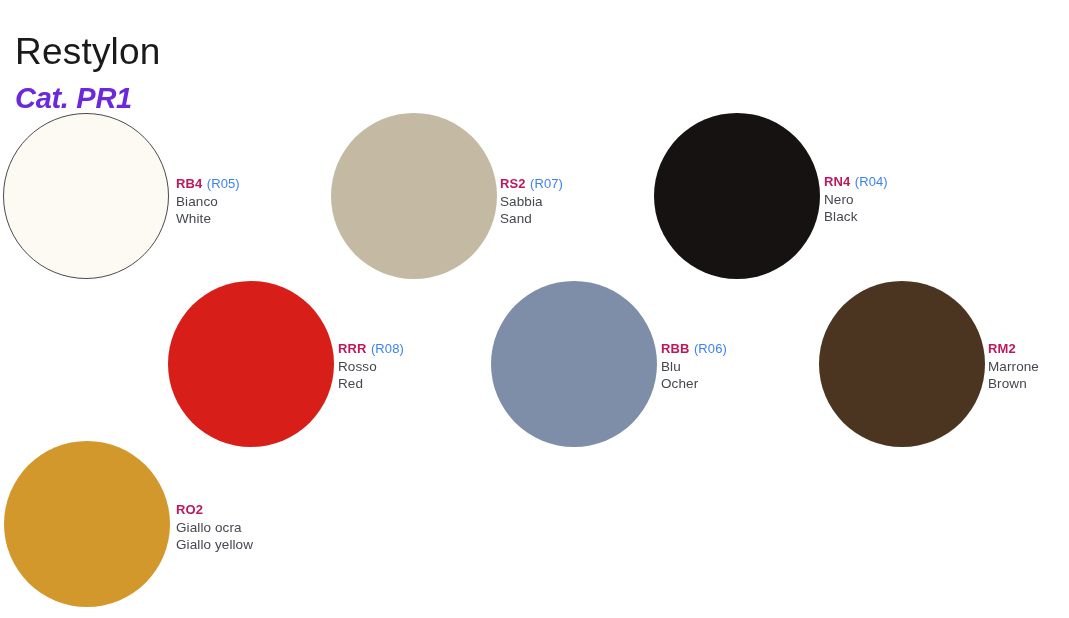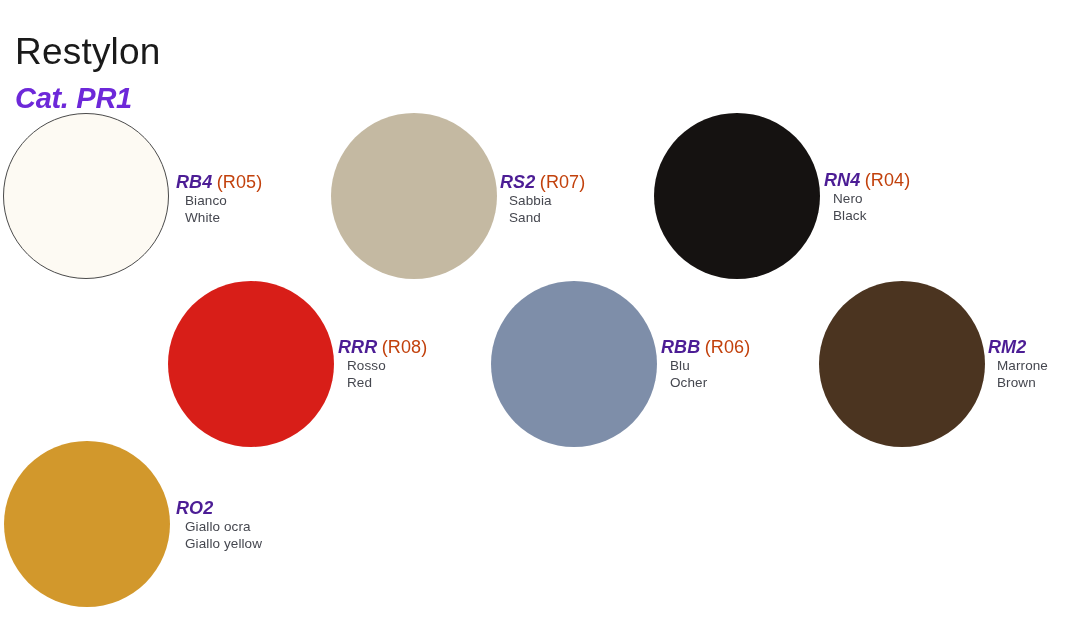--- a/index.html
+++ b/index.html
@@ -51,40 +51,38 @@
     top: 0;
     border-radius: 50%;
     box-sizing: border-box;
   }
   .swatch-label {
     position: absolute;
     white-space: nowrap;
     line-height: 17.5px;
   }
   .label-code {
-    font-size: 18px;
+    font-size: 13px;
     font-weight: 700;
-    font-style: italic;
-    color: #4c1d95;
+    color: #be185d;
     letter-spacing: 0.1px;
   }
   .label-ref {
-    font-size: 18px;
+    font-size: 13px;
     font-weight: 400;
     font-style: normal;
-    color: #c2410c;
+    color: #3b82f6;
     letter-spacing: 0.1px;
   }
   .label-name-it,
   .label-name-en {
     font-size: 13.5px;
     font-weight: 400;
     color: #45474f;
     letter-spacing: 0.1px;
-    margin-left: 9px;
   }
 </style>
 </head>
 <body>
 
 <h1 id="page-title">Restylon</h1>
 
 <h2 id="page-subtitle">Cat. PR1</h2>
 
 <div id="swatch-grid">

